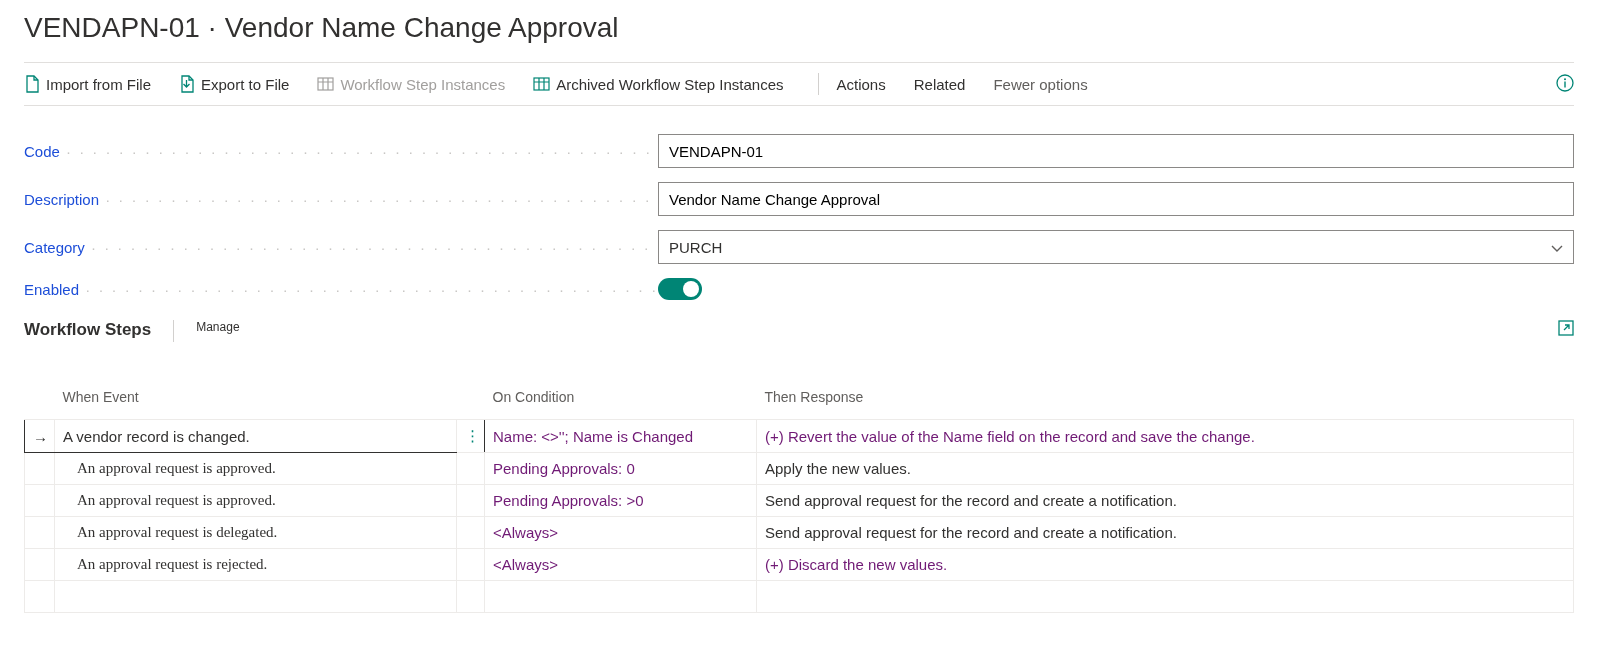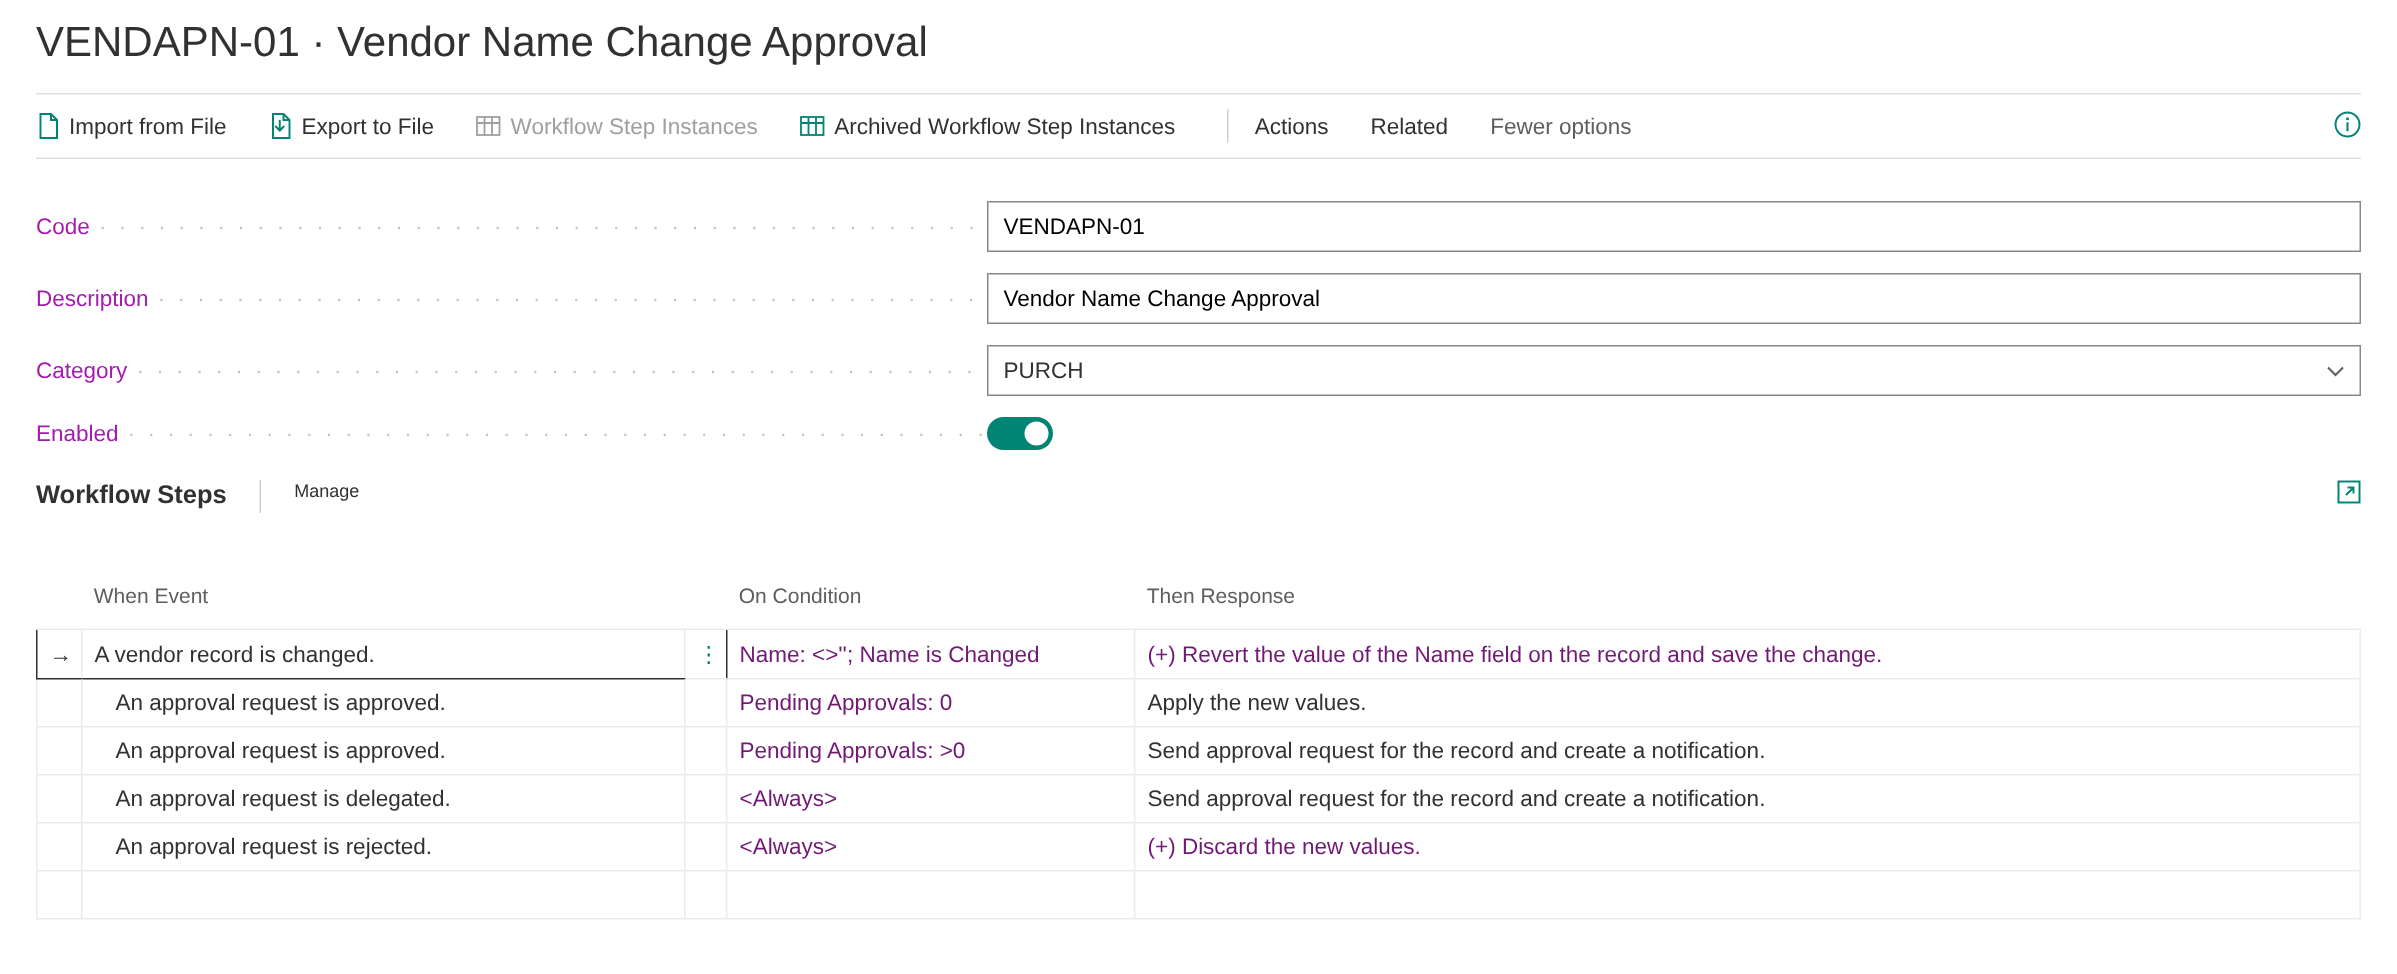--- a/index.html
+++ b/index.html
@@ -45,21 +45,21 @@
   }
   .action-bar .info-icon { margin-left: auto; color: #008575; cursor: pointer;}
   .action-bar .lesser { color: #605e5c; }
   .field-row {
     display: flex;
     align-items: center;
     margin-bottom: 14px;
   }
   .field-label {
     width: 634px;
-    color: #a21caf;
+    color: #1d4ed8;
     font-size: 15px;
     position: relative;
     white-space: nowrap;
     overflow: hidden;
   }
   .field-label::after {
     content: " · · · · · · · · · · · · · · · · · · · · · · · · · · · · · · · · · · · · · · · · · · · · · · · · · · · · · · · · · · · · · · · · · · · · · · · · · · · · · · · · · · · · · · · · · · · · · · · · · · · · · · · · ";
     color: #c8c6c4;
     letter-spacing: 2px;
   }
@@ -130,21 +130,21 @@
   }
   table.steps tr.selected td:first-child,
   table.steps tr.selected td.event-cell {
     border-top: 1px solid #323130;
     border-bottom: 1px solid #323130;
   }
   table.steps tr.selected td.arrow-cell { border-left: 1px solid #323130; }
   table.steps tr.selected td.more-cell { border-right: 1px solid #323130; }
   .arrow-cell { width: 28px; text-align: center; color: #323130; }
   .more-cell { width: 24px; text-align:center; color:#008575; cursor:pointer;}
-  .indent { padding-left: 22px !important; }
+  .indent { padding-left: 22px !important; font-family: Liberation Serif, serif; }
   .teal-link { color: #701a75; }
   .teal-link.clickable { cursor: pointer; }
   col.col-arrow { width: 30px; }
   col.col-event { width: 402px; }
   col.col-more  { width: 28px; }
   col.col-cond  { width: 272px; }
   col.col-resp  { }
   td.empty { background:#fff; }
 </style>
 </head>

